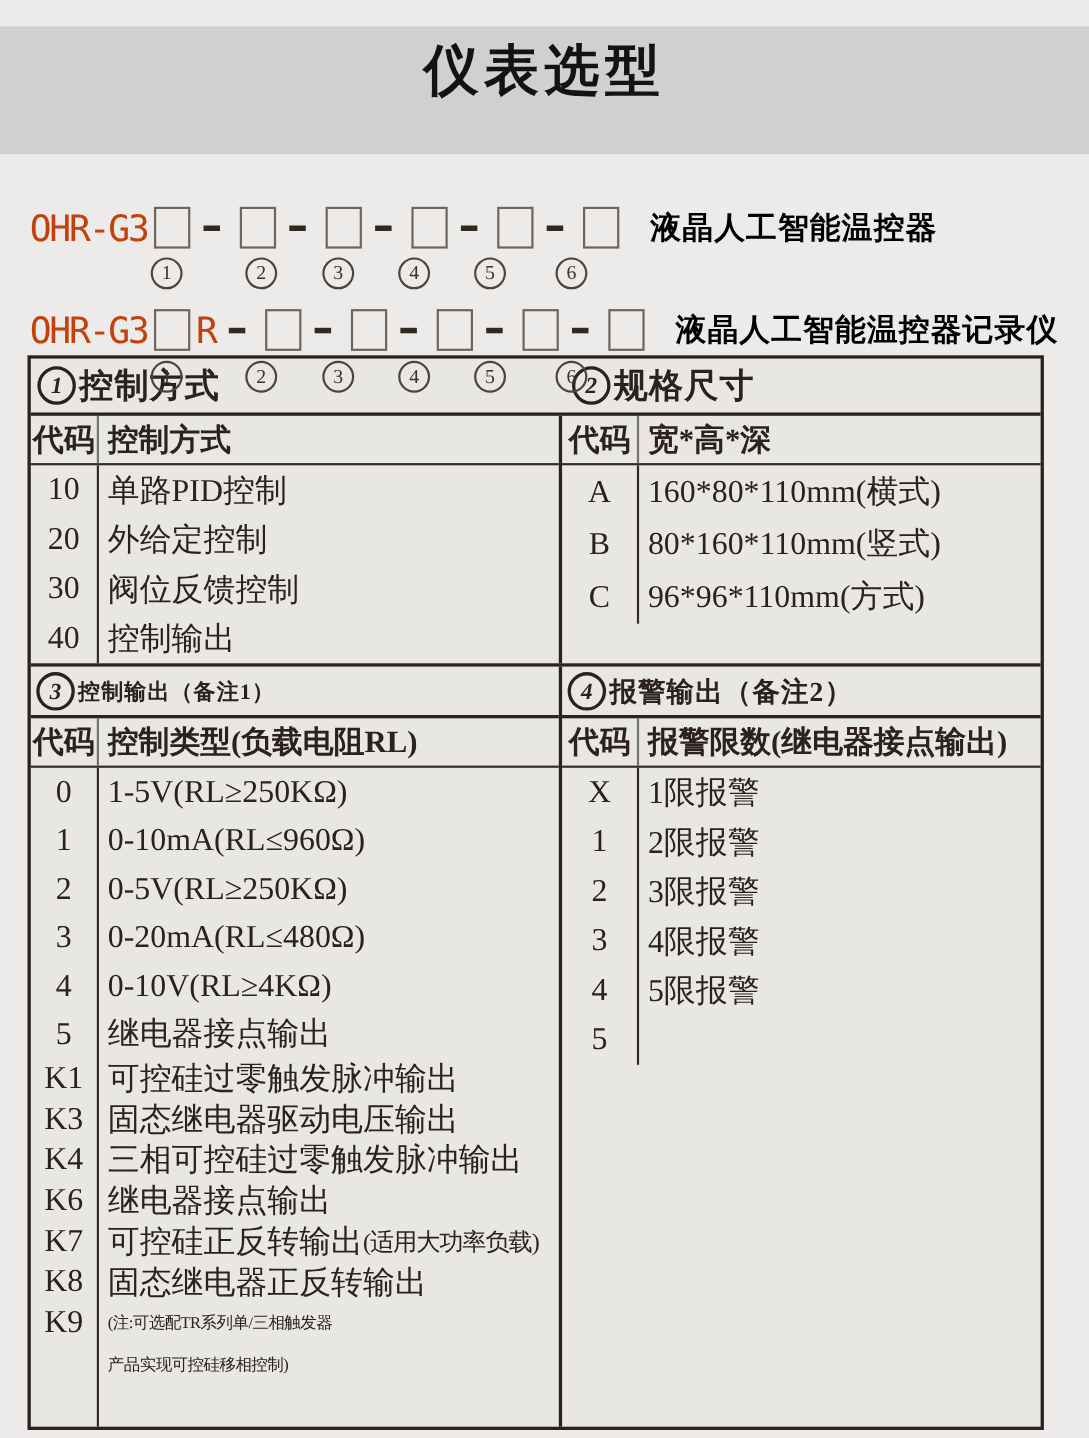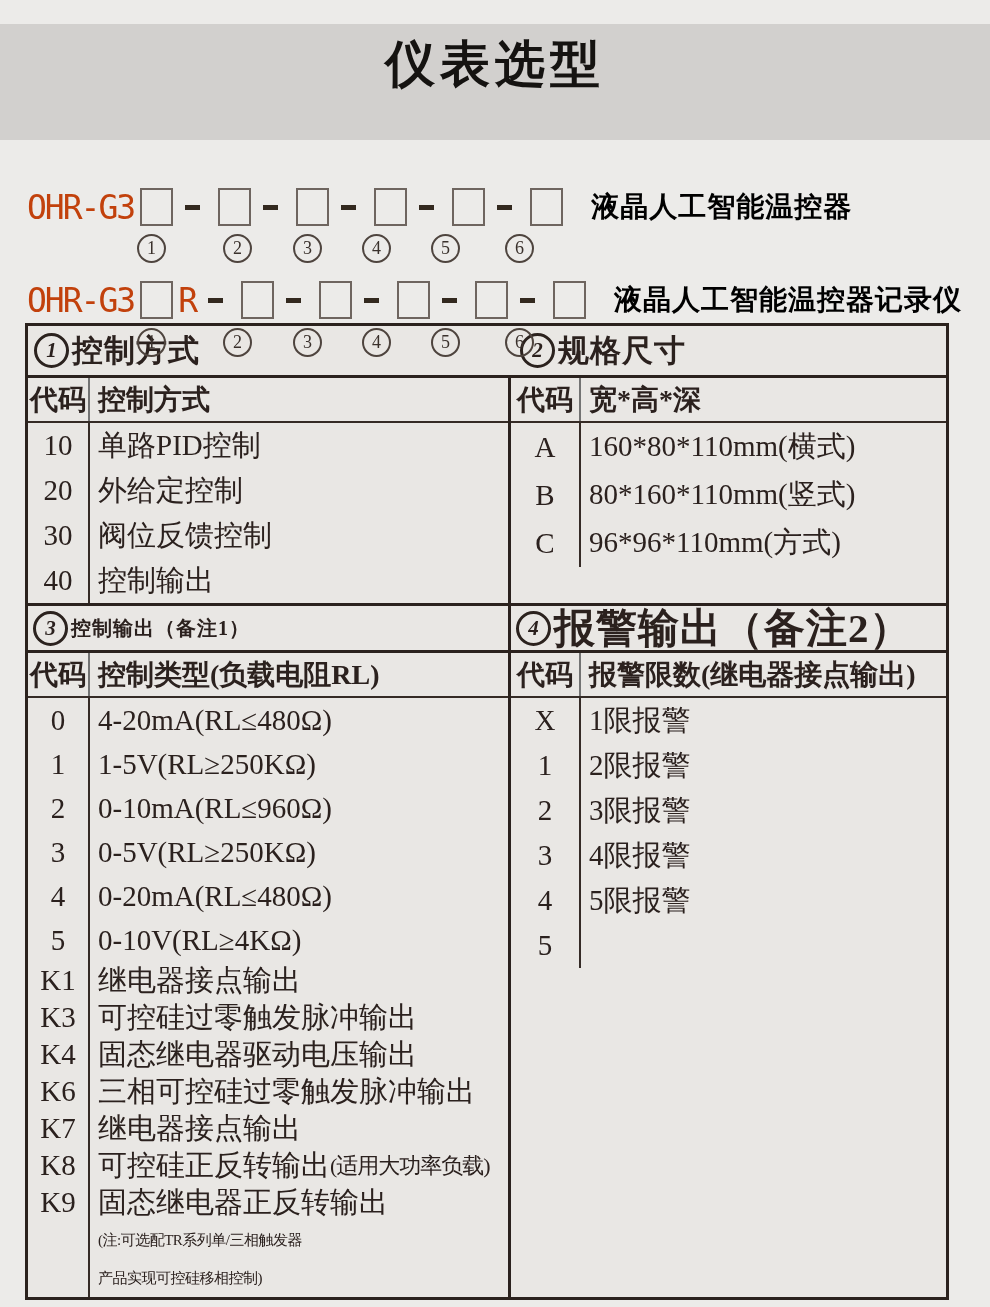--- a/index.html
+++ b/index.html
@@ -202,42 +202,41 @@
               <span class="line code">K3</span>
               <span class="line code">K4</span>
               <span class="line code">K6</span>
               <span class="line code">K7</span>
               <span class="line code">K8</span>
               <span class="line code">K9</span>
               <span class="line code"></span>
               <span class="line code"></span>
             </div>
             <div class="descs">
-              <span class="line desc">4-20mA(RL≤480Ω)</span>
               <span class="line desc">1-5V(RL≥250KΩ)</span>
               <span class="line desc">0-10mA(RL≤960Ω)</span>
               <span class="line desc">0-5V(RL≥250KΩ)</span>
               <span class="line desc">0-20mA(RL≤480Ω)</span>
               <span class="line desc">0-10V(RL≥4KΩ)</span>
               <span class="line desc">继电器接点输出</span>
               <span class="line desc">可控硅过零触发脉冲输出</span>
               <span class="line desc">固态继电器驱动电压输出</span>
               <span class="line desc">三相可控硅过零触发脉冲输出</span>
               <span class="line desc">继电器接点输出</span>
               <span class="line desc">可控硅正反转输出<em class="sm">(适用大功率负载)</em></span>
               <span class="line desc">固态继电器正反转输出</span>
               <span class="line desc note">(注:可选配TR系列单/三相触发器</span>
               <span class="line desc note">产品实现可控硅移相控制)</span>
             </div>
           </div>
       </div>
       <div class="half-right">
         <div class="band2cell">
           <i class="cnum">4</i>
-          <b style="font-size:41px;letter-spacing:1px;">报警输出（备注2）</b>
+          <b style="font-size:25px;letter-spacing:1px;">报警输出（备注2）</b>
         </div>
         <div class="hdr">
           <span class="hcode">代码</span>
           <span class="hdesc">报警限数(继电器接点输出)</span>
         </div>
         <div class="tbody sec4">
             <div class="codes">
               <span class="line code">X</span>
               <span class="line code">1</span>
               <span class="line code">2</span>

